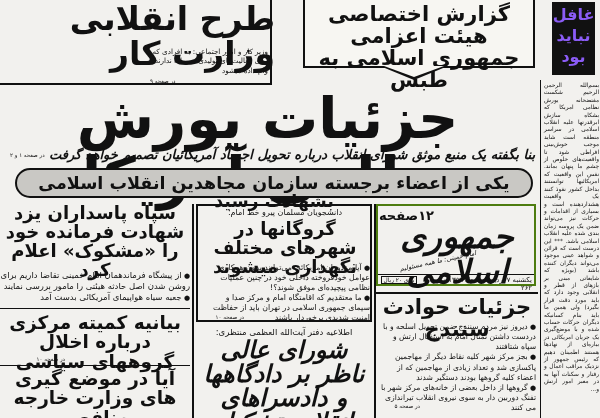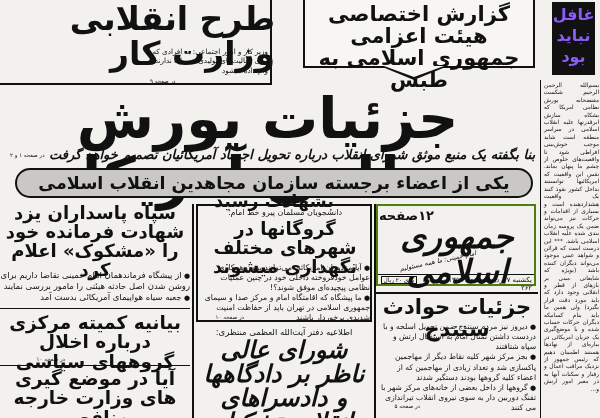--- a/index.html
+++ b/index.html
@@ -113,21 +113,21 @@
 <div id="lc3" class="abs">
   <div id="lc3-hl" class="abs ctr hb" style="direction:rtl">آیا در موضع گیری های وزارت خارجه منافع و</div>
 </div>
 <div id="lcol-rule" class="abs"></div>
 
 <div id="cb" class="abs">
   <div id="cb-kicker" class="abs ctr" style="direction:rtl">دانشجویان مسلمان پیرو خط امام:</div>
   <div id="cb-hl" class="abs ctr hb" style="direction:rtl">گروگانها در شهرهای مختلف نگهداری میشوند</div>
   <div id="cb-body" class="abs rtl body-txt">
     <div class="bullet">آیا مزدوران امریکائی می‌توانند بدون همکاری عوامل خودفروخته داخلی خود در چنین عملیات نظامی پیچیده‌ای موفق شوند؟!</div>
-    <div class="bullet">ما پیشگاه که اقامتگاه امام و مرکز صدا و سیمای جمهوری اسلامی در تهران باید از حفاظت امنیت شدیدی برخوردار باشند</div>
+    <div class="bullet">ما معتقدیم که اقامتگاه امام و مرکز صدا و سیمای جمهوری اسلامی در تهران باید از حفاظت امنیت شدیدی برخوردار باشند</div>
   </div>
   <div id="cb-ref" class="abs" style="direction:rtl">در صفحه ۱۰</div>
 </div>
 
 <div id="cl-kicker" class="abs ctr" style="direction:rtl">اطلاعیه دفتر آیت‌الله العظمی منتظری:</div>
 <div id="cl-hl" class="abs ctr hb" style="direction:rtl">شورای عالی ناظر بر دادگاهها و دادسراهای انقلاب تشکیل شد</div>
 
 <div id="rs-rule" class="abs"></div>
 <div id="mh" class="abs">
   <div id="mh-pages" class="abs hb" style="direction:rtl;text-align:left">۱۲صفحه</div>

